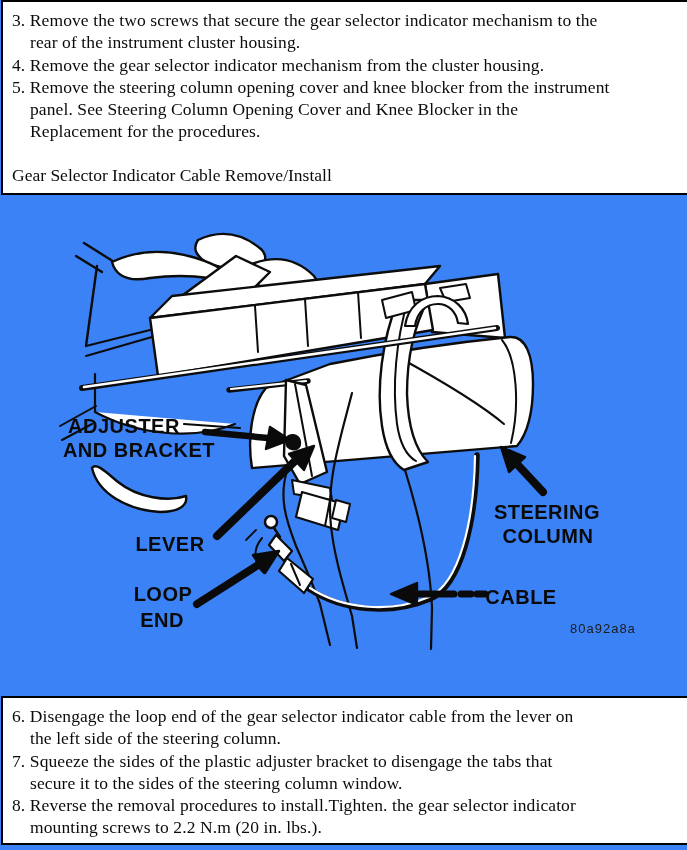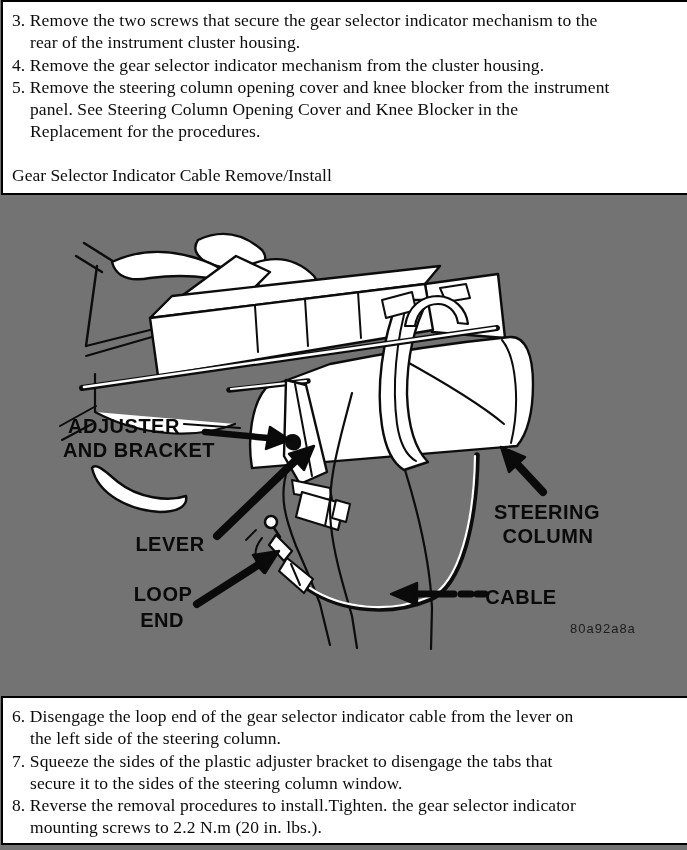--- a/index.html
+++ b/index.html
@@ -1,16 +1,16 @@
 <!DOCTYPE html>
 <html><head>
 <meta charset="utf-8">
 <style>
   html,body{margin:0;padding:0;background:#ffffff;}
-  .page{position:relative;width:687px;height:850px;background:#737373;overflow:hidden;
+  .page{position:relative;width:687px;height:850px;background:#3b82f6;overflow:hidden;
         font-family:"Liberation Serif", serif;color:#0b0b0b;}
   .text-box{position:absolute;left:1px;width:681px;border:2px solid #000;background:#fff;
             padding:7px 4px 0 9px;box-sizing:content-box;}
   .text-box.top{top:0px;height:184px;}
   .text-box.bottom{top:696px;height:138px;}
   .tline{white-space:nowrap;font-size:17.5px;line-height:22.3px;letter-spacing:0.1px;}
   .tline.cont{margin-left:18px;}
   .heading{white-space:nowrap;font-size:17.5px;line-height:22px;margin-top:21px;}
   .diagram-wrap{position:absolute;left:0;top:220px;width:687px;height:440px;}
   svg{display:block;}

